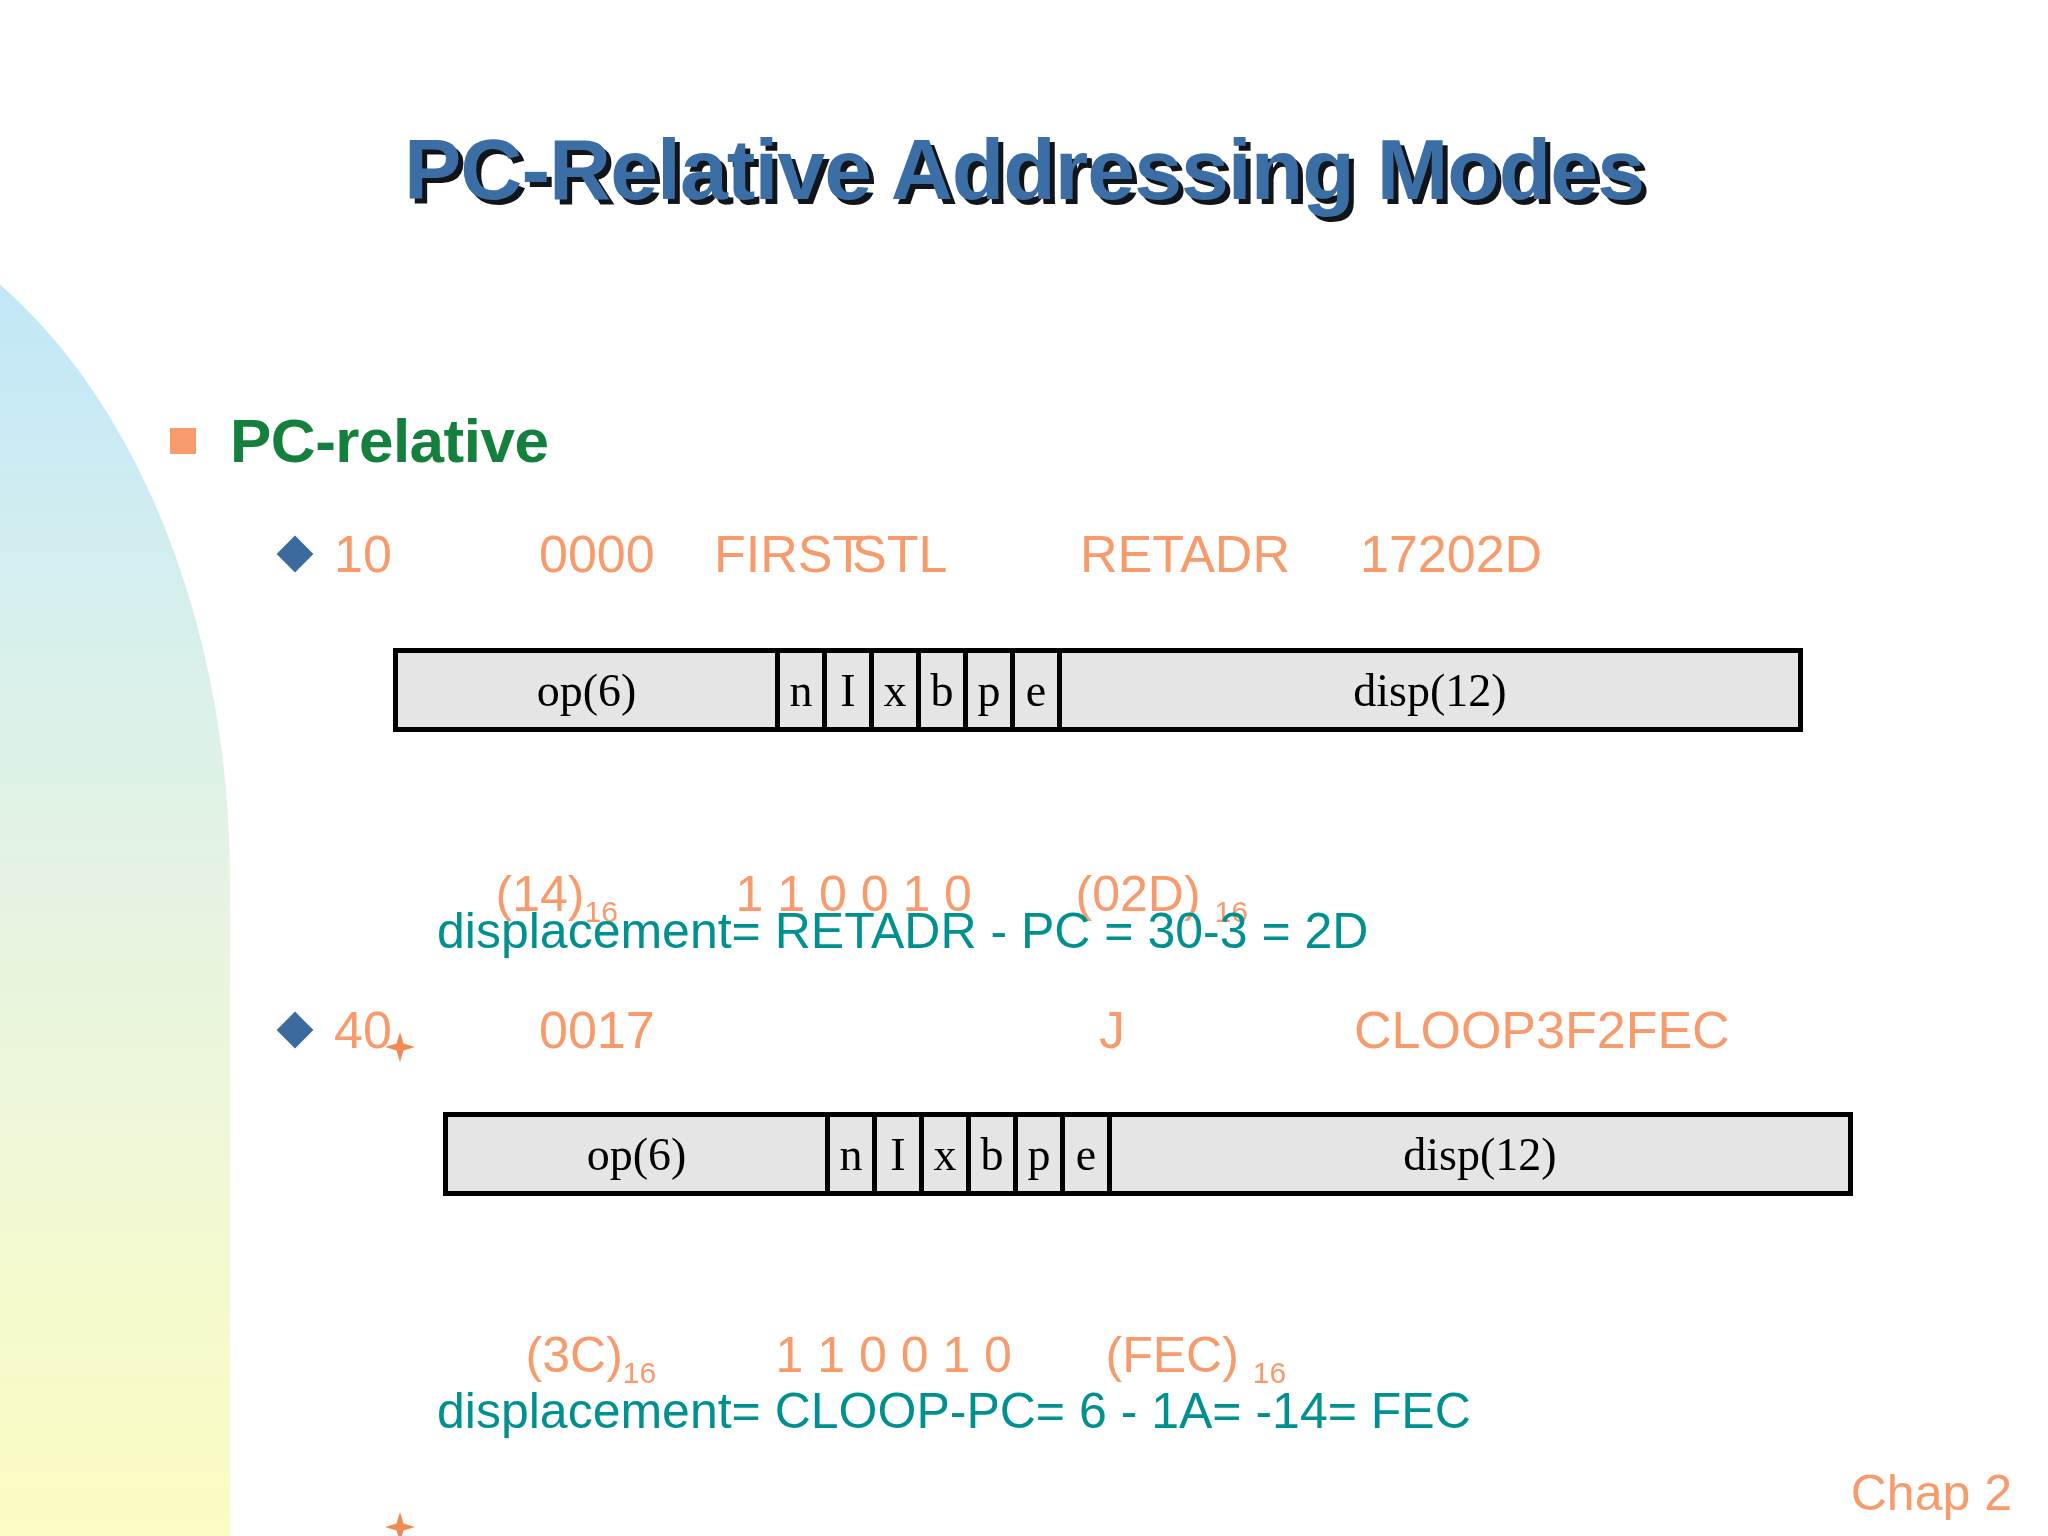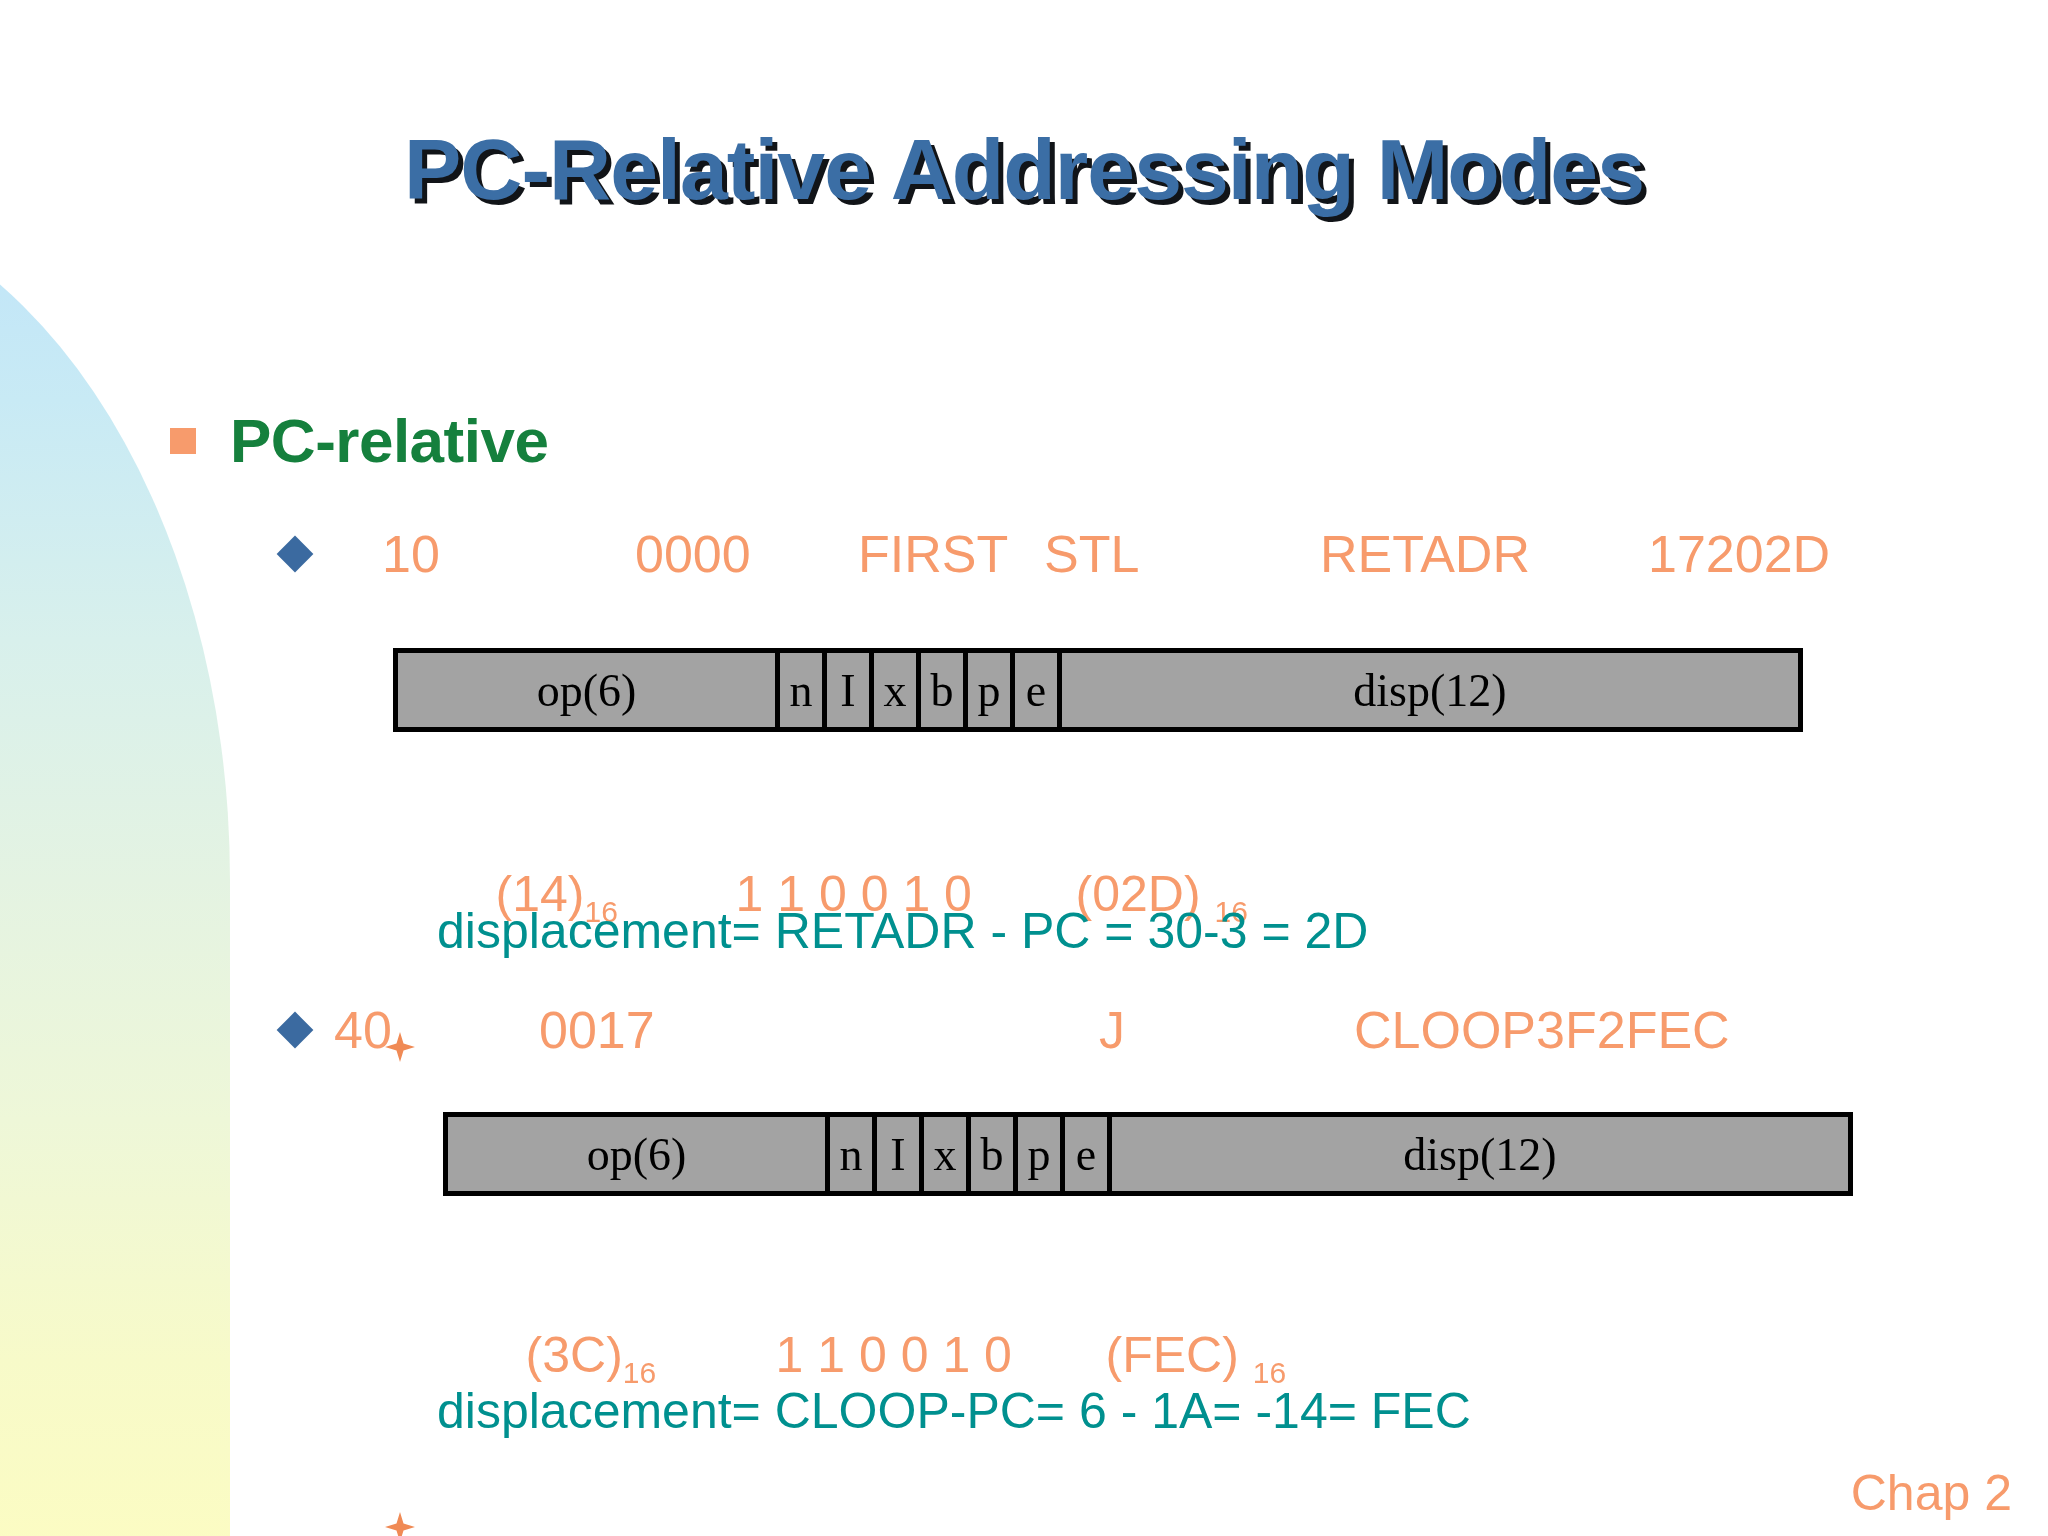--- a/index.html
+++ b/index.html
@@ -83,21 +83,21 @@
 
   
   .coderow {
     position: absolute;
     display: flex;
     align-items: center;
     color: #f79b6c;
     font-size: 52px;
     white-space: pre;
   }
-  .coderow.r1 { left: 282px; top: 524px; gap: 48px; }
+  .coderow.r1 { left: 282px; top: 524px; }
   .coderow.r2 { left: 282px; top: 1000px; }
 
   .dia-bullet {
     width: 26px;
     height: 26px;
     background: #3b6aa0;
     transform: rotate(45deg);
     flex: none;
     margin-right: 26px;
   }
@@ -113,21 +113,21 @@
   .r2 .c-addr  { width: 205px; }
   .r2 .c-obj   { width: 350px; }
   .r2 .c-label { width: 210px; }
   .r2 .c-instr { width: 255px; }
 
   
   .fmtbox {
     position: absolute;
     display: flex;
     border: 5px solid #000000;
-    background: #a3a3a3;
+    background: #e5e5e5;
     height: 74px;
     box-sizing: content-box;
   }
   .fmtbox.b1 { left: 393px; top: 648px; }
   .fmtbox.b2 { left: 443px; top: 1112px; }
 
   .fmtcell {
     border-right: 5px solid #000000;
     display: flex;
     align-items: center;

